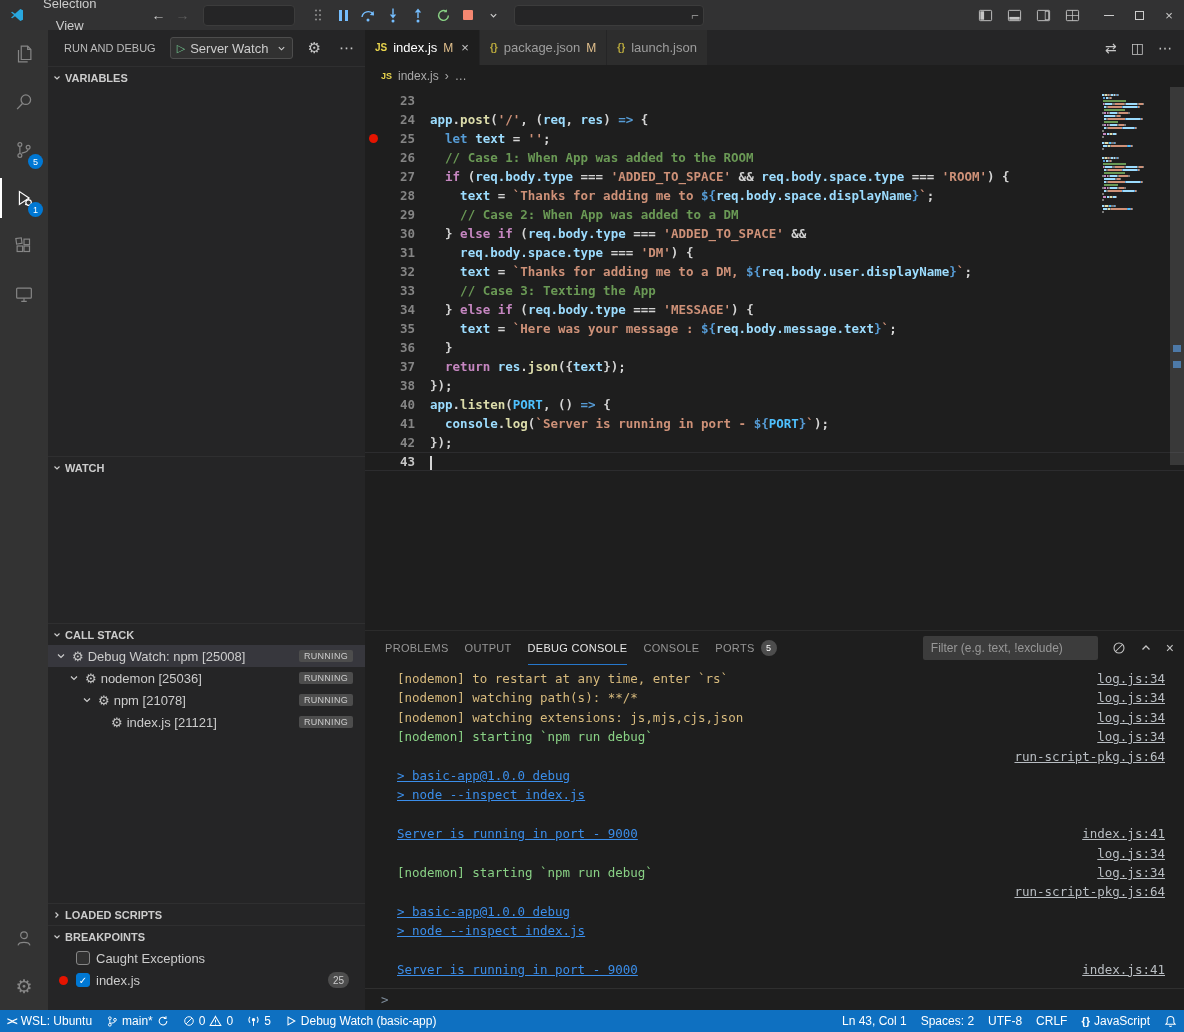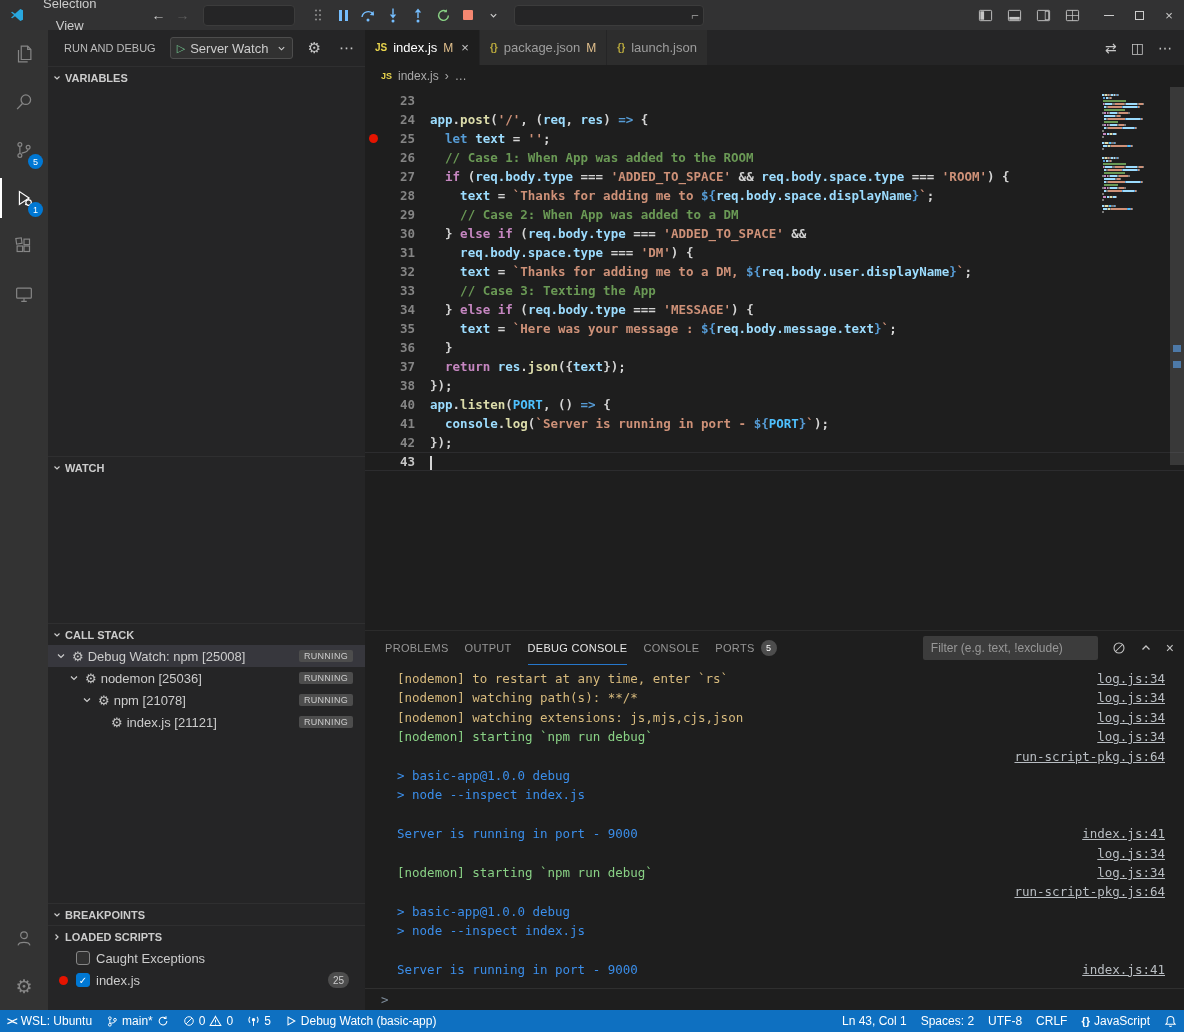--- a/index.html
+++ b/index.html
@@ -113,21 +113,21 @@
   .panel-tab.active{color:#e7e7e7;border-bottom:1px solid var(--accent);}
   .ptab-badge{background:#4d4d4d;color:#ffffff;font-size:9px;min-width:16px;height:16px;border-radius:9px;display:flex;align-items:center;justify-content:center;padding:0 4px;}
   .panel-right{margin-left:auto;display:flex;align-items:center;gap:14px;}
   .filter-input{width:175px;height:24px;background:#3c3c3c;border:none;border-radius:2px;color:#cccccc;font-size:12px;padding:0 8px;font-family:"Liberation Sans",sans-serif;}
   .filter-input::placeholder{color:#989898;}
   .ph-ic{color:#c5c5c5;font-size:14px;display:flex;align-items:center;}
   .console{flex:1;display:flex;flex-direction:column;font-family:"DejaVu Sans Mono",monospace;font-size:12.5px;min-height:0;}
   .console-rows{flex:1;padding:4px 0 0 32px;overflow:hidden;}
   .console-row{display:flex;height:19.4px;line-height:19.4px;align-items:center;}
   .ctext{white-space:pre;}
-  .c-plain{color:#cccccc;} .c-yellow{color:var(--console_yellow);} .c-green{color:var(--console_green);text-align:right;} .c-blue{color:var(--console_blue);}
+  .c-plain{color:#cccccc;} .c-yellow{color:var(--console_yellow);} .c-green{color:var(--console_green);text-align:right;} .c-blue{color:var(--console_blue);text-decoration:underline;}
   .clink{margin-left:auto;margin-right:19px;color:#b8bdc2;text-decoration:underline;white-space:pre;}
   .console-prompt{height:22px;border-top:1px solid #2f2f2f;display:flex;align-items:center;padding-left:16px;color:#7d8b99;flex:none;font-size:12.5px;}
 
   
   .statusbar{height:22px;background:var(--statusbar_bg);display:flex;align-items:center;color:#ffffff;font-size:12px;flex:none;}
   .sb-left{display:flex;align-items:center;height:100%;}
   .sb-right{margin-left:auto;display:flex;align-items:center;height:100%;}
   .sb-item{display:flex;align-items:center;gap:4px;padding:0 7px;height:100%;white-space:nowrap;}
   .remote-icon{font-weight:bold;font-size:10px;letter-spacing:-1px;background:transparent;}
   .lang-braces{font-weight:bold;font-size:11px;}
@@ -385,30 +385,30 @@
               <span class="cs-chev" style="width: 12px;"></span>
               <span class="cs-gear">⚙</span>
               <span class="cs-label">index.js [21121]</span>
               <span class="run-badge">RUNNING</span>
             </div>
           </div>
       </div>
 
       <div class="sec-head">
         <svg width="10" height="10" viewBox="0 0 10 10">
-            <path d="M2.5 3.5 5 6 7.5 3.5" fill="none" stroke="#cccccc" stroke-width="1.2"></path>
-          </svg>
-        <span>BREAKPOINTS</span>
+            <path d="M3.5 2.5 6 5 3.5 7.5" fill="none" stroke="#cccccc" stroke-width="1.2"></path>
+          </svg>
+        <span>LOADED SCRIPTS</span>
       </div>
 
       <div class="sec-head">
         <svg width="10" height="10" viewBox="0 0 10 10">
-            <path d="M3.5 2.5 6 5 3.5 7.5" fill="none" stroke="#cccccc" stroke-width="1.2"></path>
-          </svg>
-        <span>LOADED SCRIPTS</span>
+            <path d="M2.5 3.5 5 6 7.5 3.5" fill="none" stroke="#cccccc" stroke-width="1.2"></path>
+          </svg>
+        <span>BREAKPOINTS</span>
       </div>
       <div id="breakpoints">
           <div class="bp-row">
             <span class="dot-slot"></span>
             <span class="cb"></span>
             <span class="bp-label">Caught Exceptions</span>
           </div>
           <div class="bp-row">
             <span class="dot-slot">
               <span class="bp-dot-side"></span>

